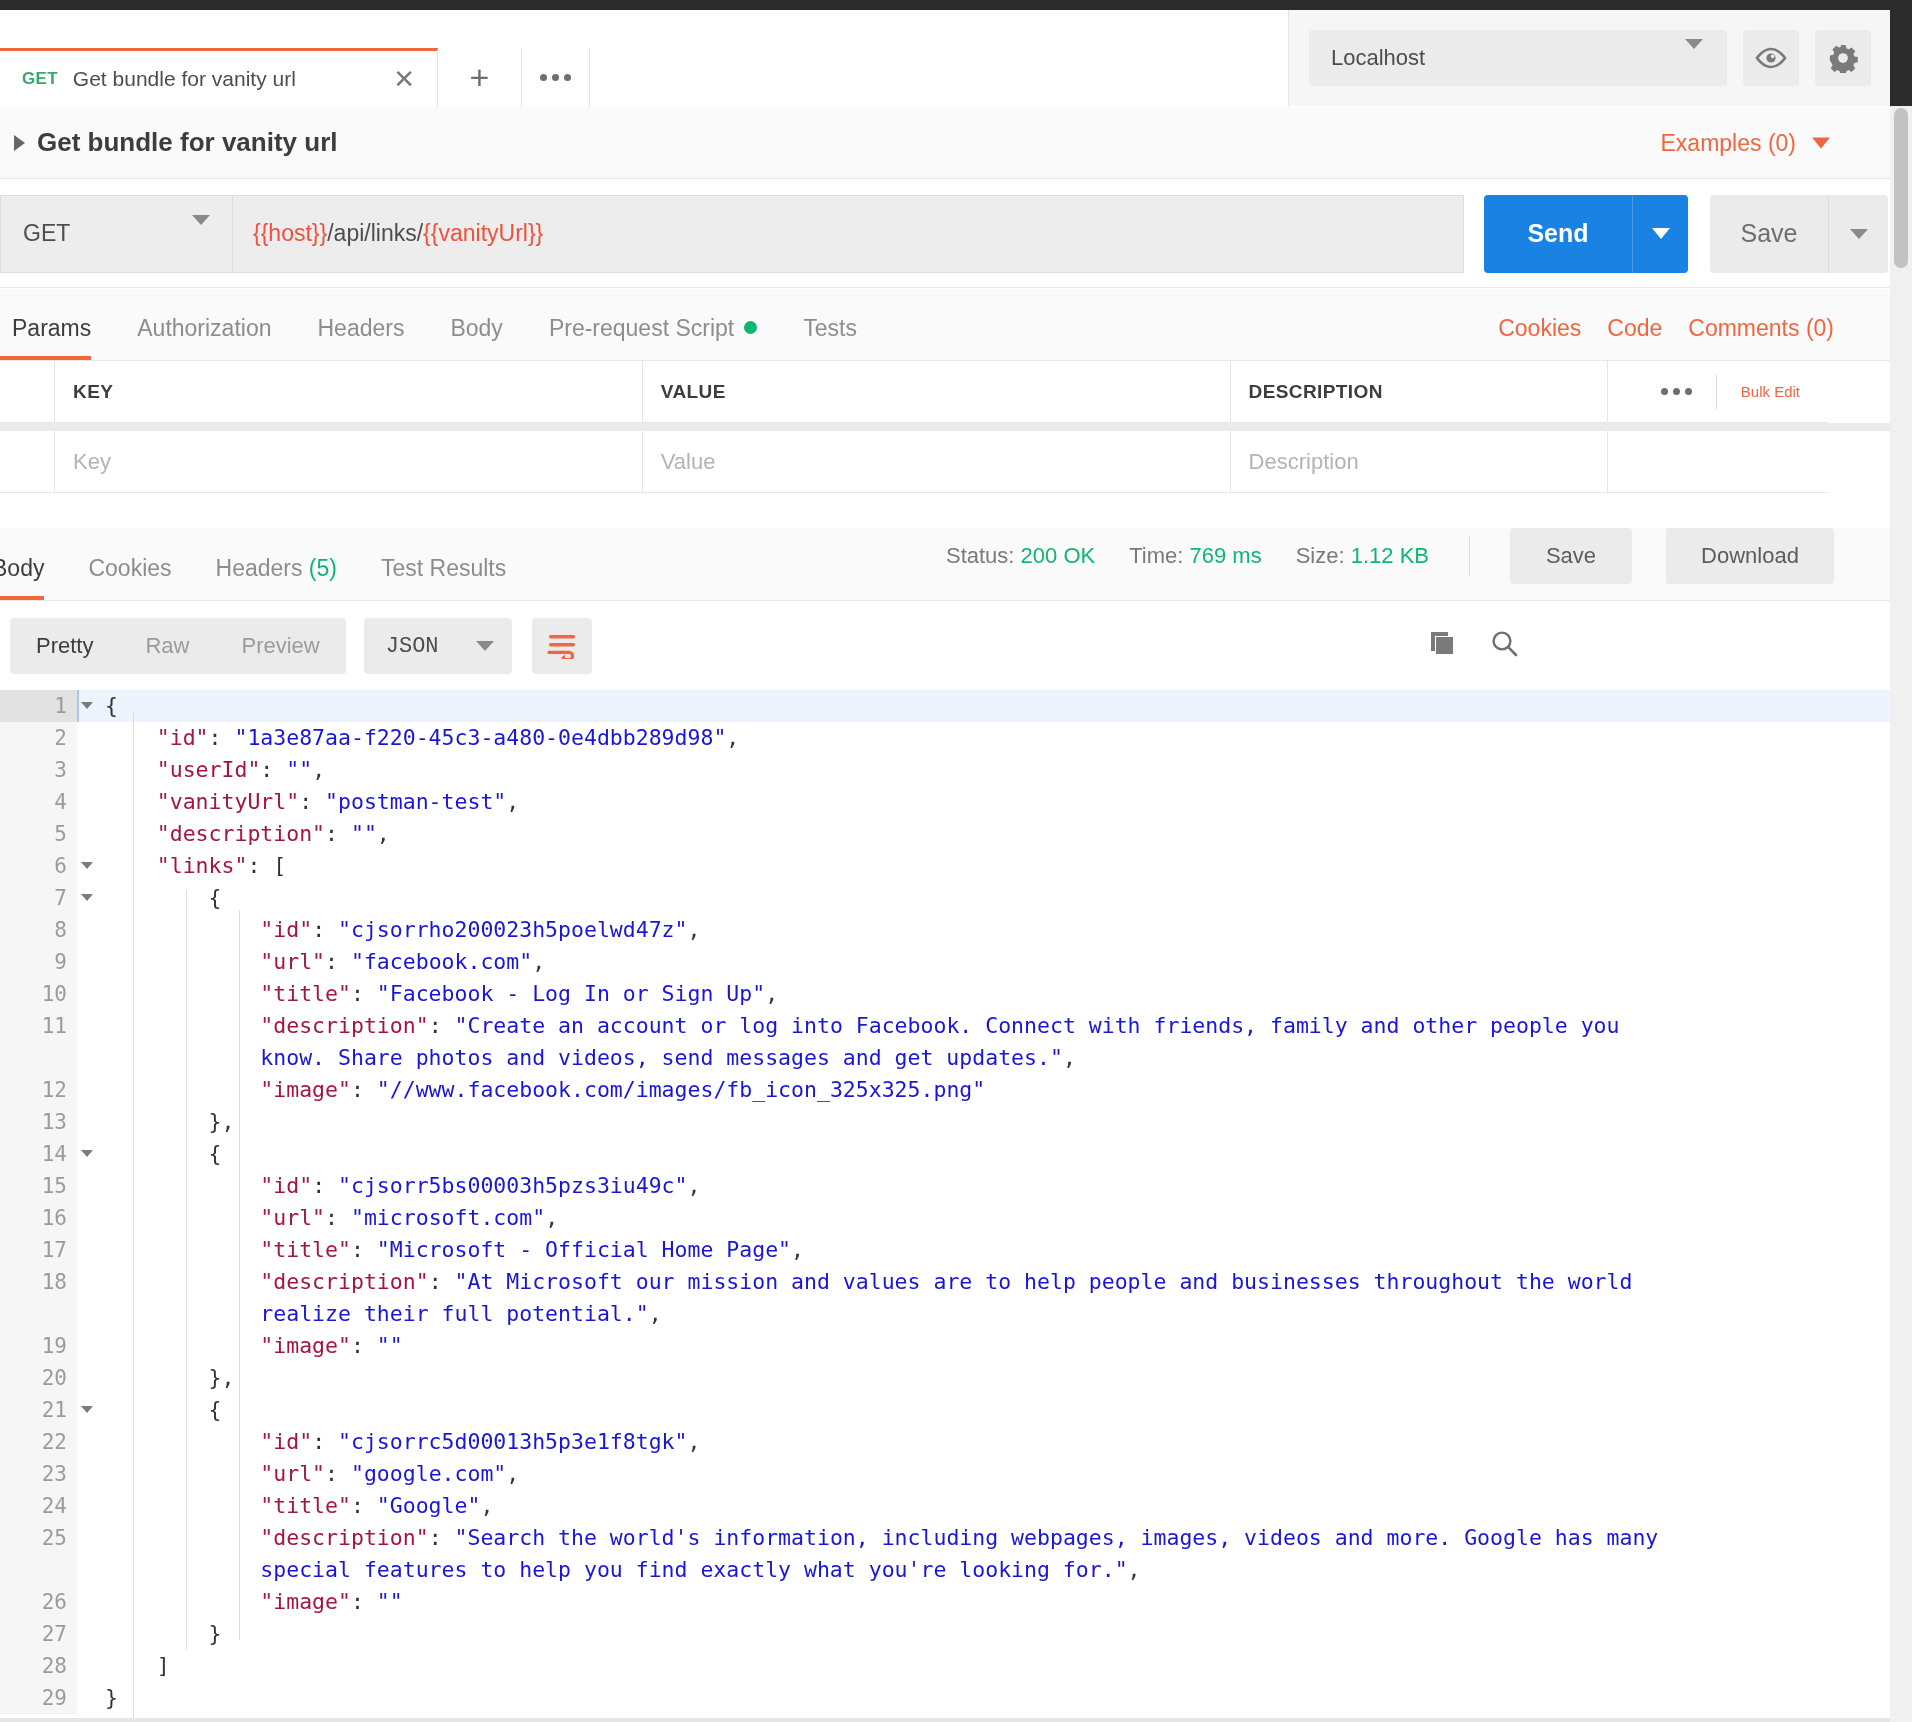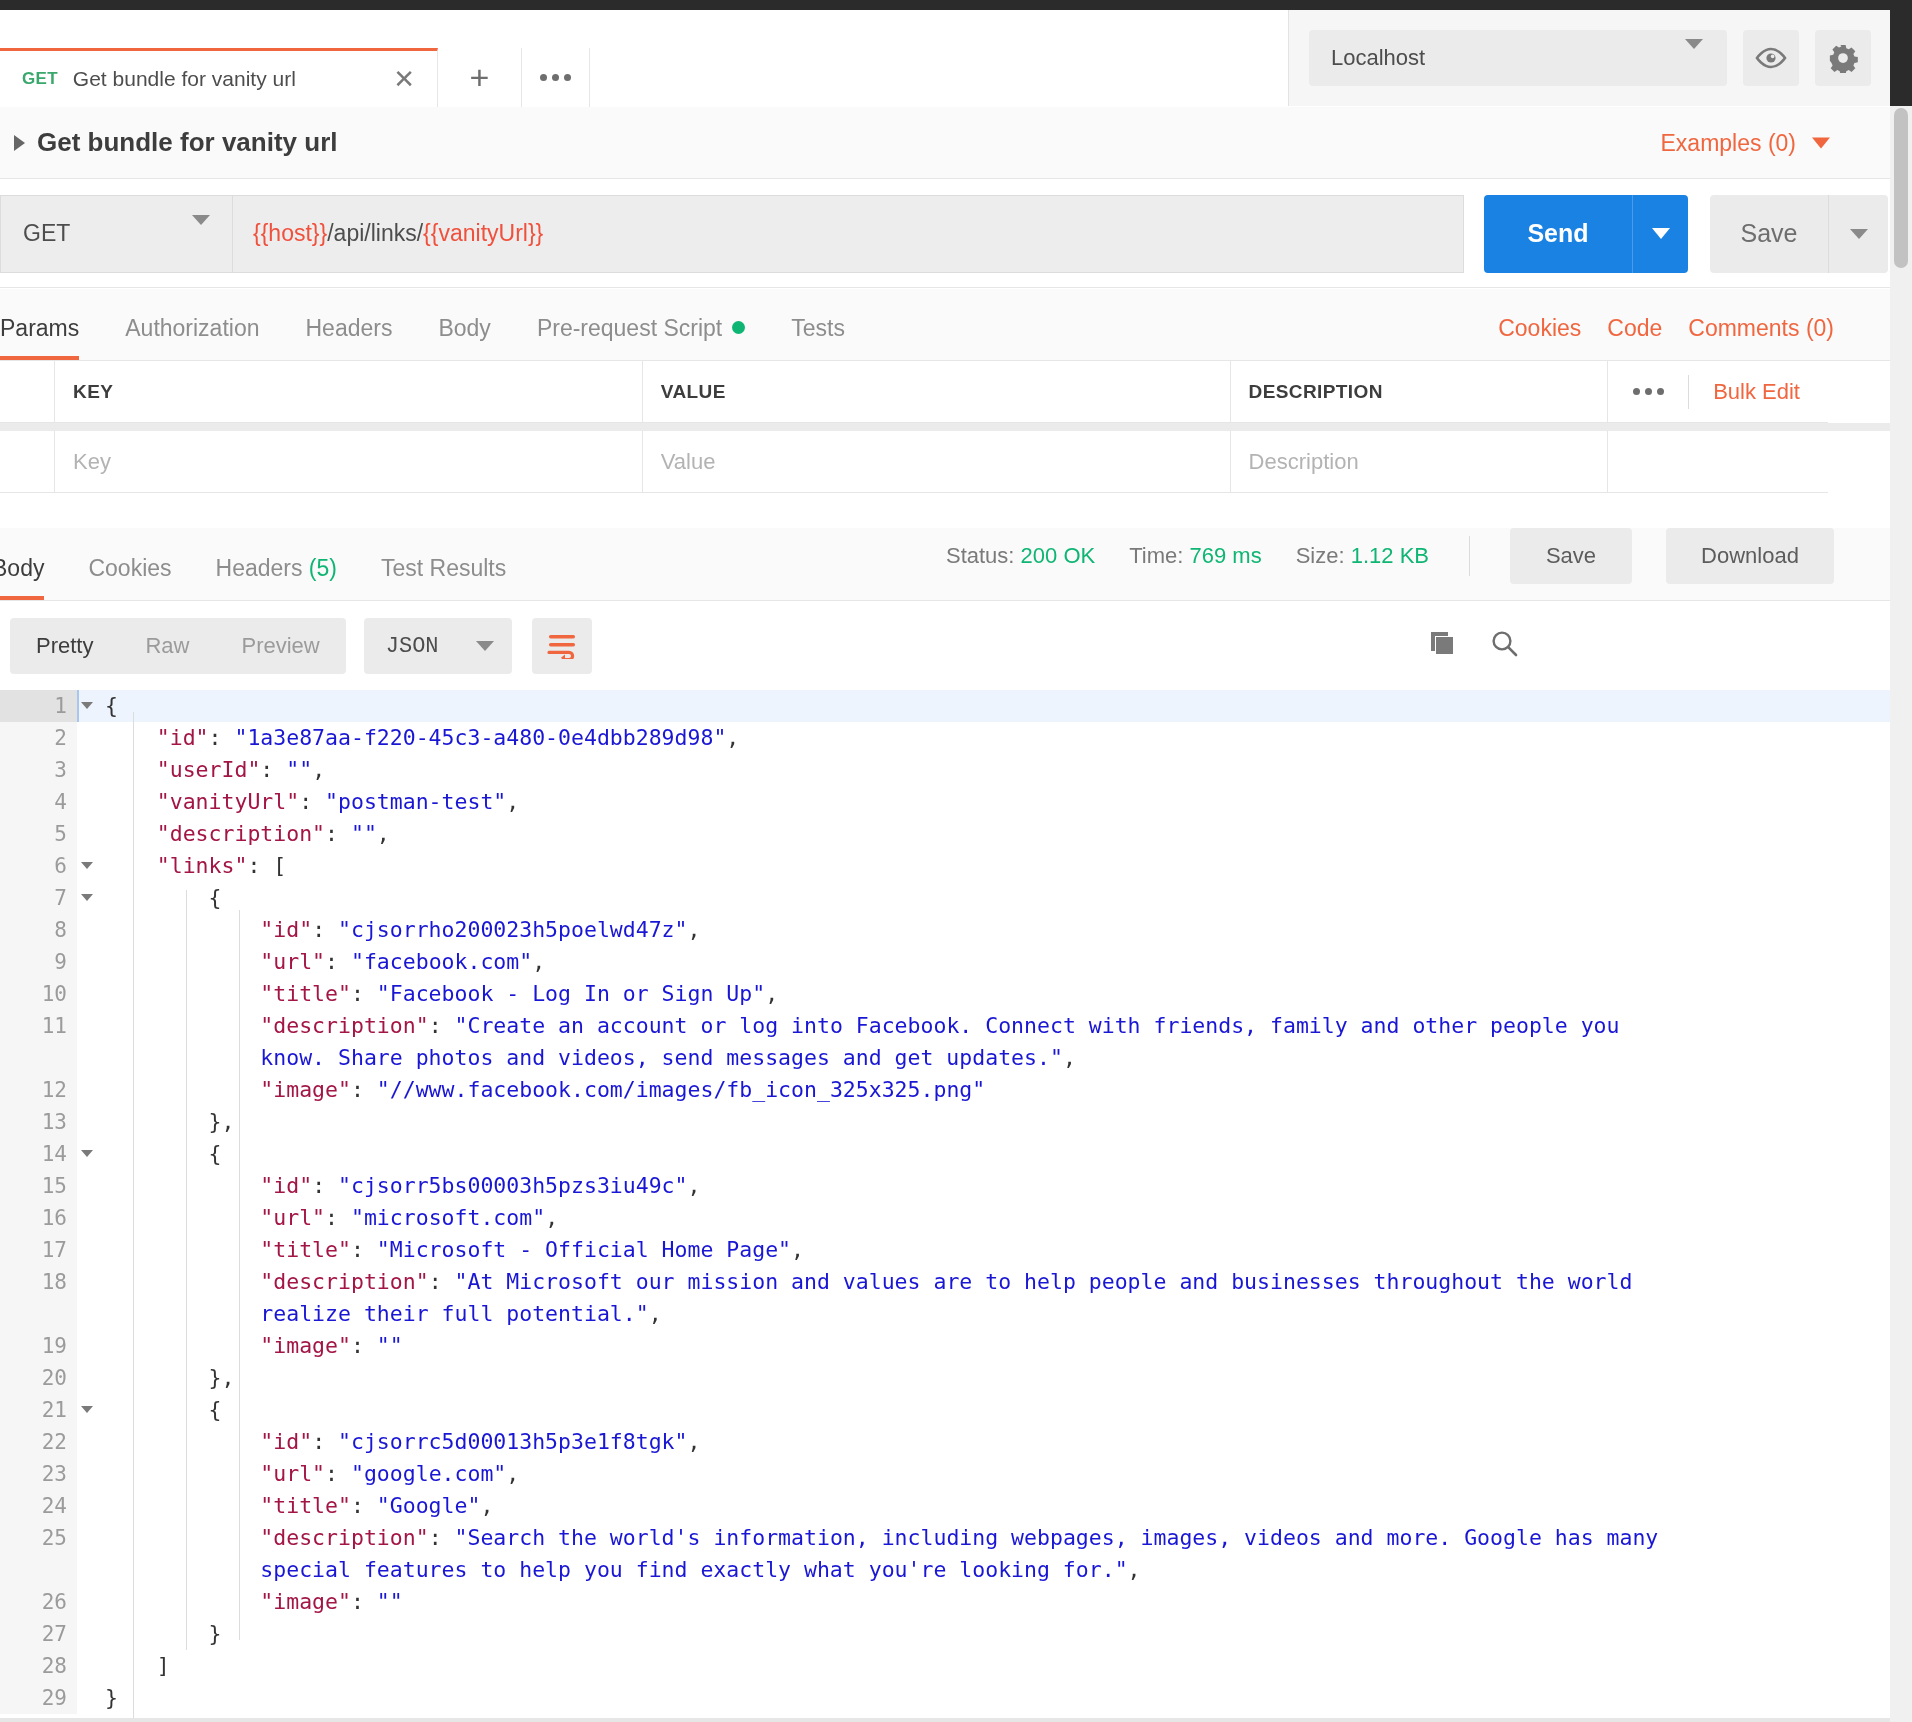--- a/index.html
+++ b/index.html
@@ -162,21 +162,21 @@
   
   .subtabs {
     position:absolute; top:289px; left:0; width:1890px; height:72px;
     background:#fafafa; border-bottom:1px solid #e6e6e6;
     display:flex; align-items:flex-end;
   }
   .subtab {
     font-size:23px; color:#8d8d8d; padding:0 0 18px 0; margin-right:46px;
     position:relative; cursor:pointer; white-space:nowrap;
   }
-  .subtab:first-child { margin-left:0px; }
+  .subtab:first-child { margin-left:0px;padding-left:12px; }
   .subtab.active { color:#3d3d3d; }
   .subtab.active::after {
     content:""; position:absolute; left:0; right:0; bottom:0; height:4px; background:#f0663f;
   }
   .greendot {
     display:inline-block; width:13px; height:13px; border-radius:50%;
     background:#0fb673; margin-left:10px; vertical-align:2px;
   }
   .rightlinks {
     position:absolute; right:56px; bottom:18px; display:flex; gap:26px;
@@ -190,21 +190,21 @@
   .pcell {
     border-right:1px solid #e6e6e6; border-bottom:1px solid #e6e6e6;
     display:flex; align-items:center; padding-left:18px; background:#fff;
   }
   .phead { font-size:19px; font-weight:bold; color:#3d3d3d; letter-spacing:.4px; }
   .pkey { width:608px; }
   .pval { width:608px; }
   .pdesc { width:390px; }
   .pact { width:227px; display:flex; align-items:center; justify-content:flex-end;
           padding-right:28px; gap:24px; border-bottom:1px solid #e6e6e6; background:#fff;}
-  .bulk { font-size:22px; color:#f0663f; cursor:pointer; }
+  .bulk { font-size:15px; color:#f0663f; cursor:pointer; }
   .vdiv { width:1px; height:34px; background:#dcdcdc; }
   .inputrow .pcell { height:62px; }
   .placeholder { font-size:22px; color:#b3b3b3; }
   .rowbandspacer { height:8px; background:#ebebeb; width:1890px; }
 
   
   .resptabs {
     position:absolute; top:528px; left:0; width:1890px; height:73px;
     background:#fafafa; border-bottom:1px solid #e6e6e6;
     display:flex; align-items:flex-end;

